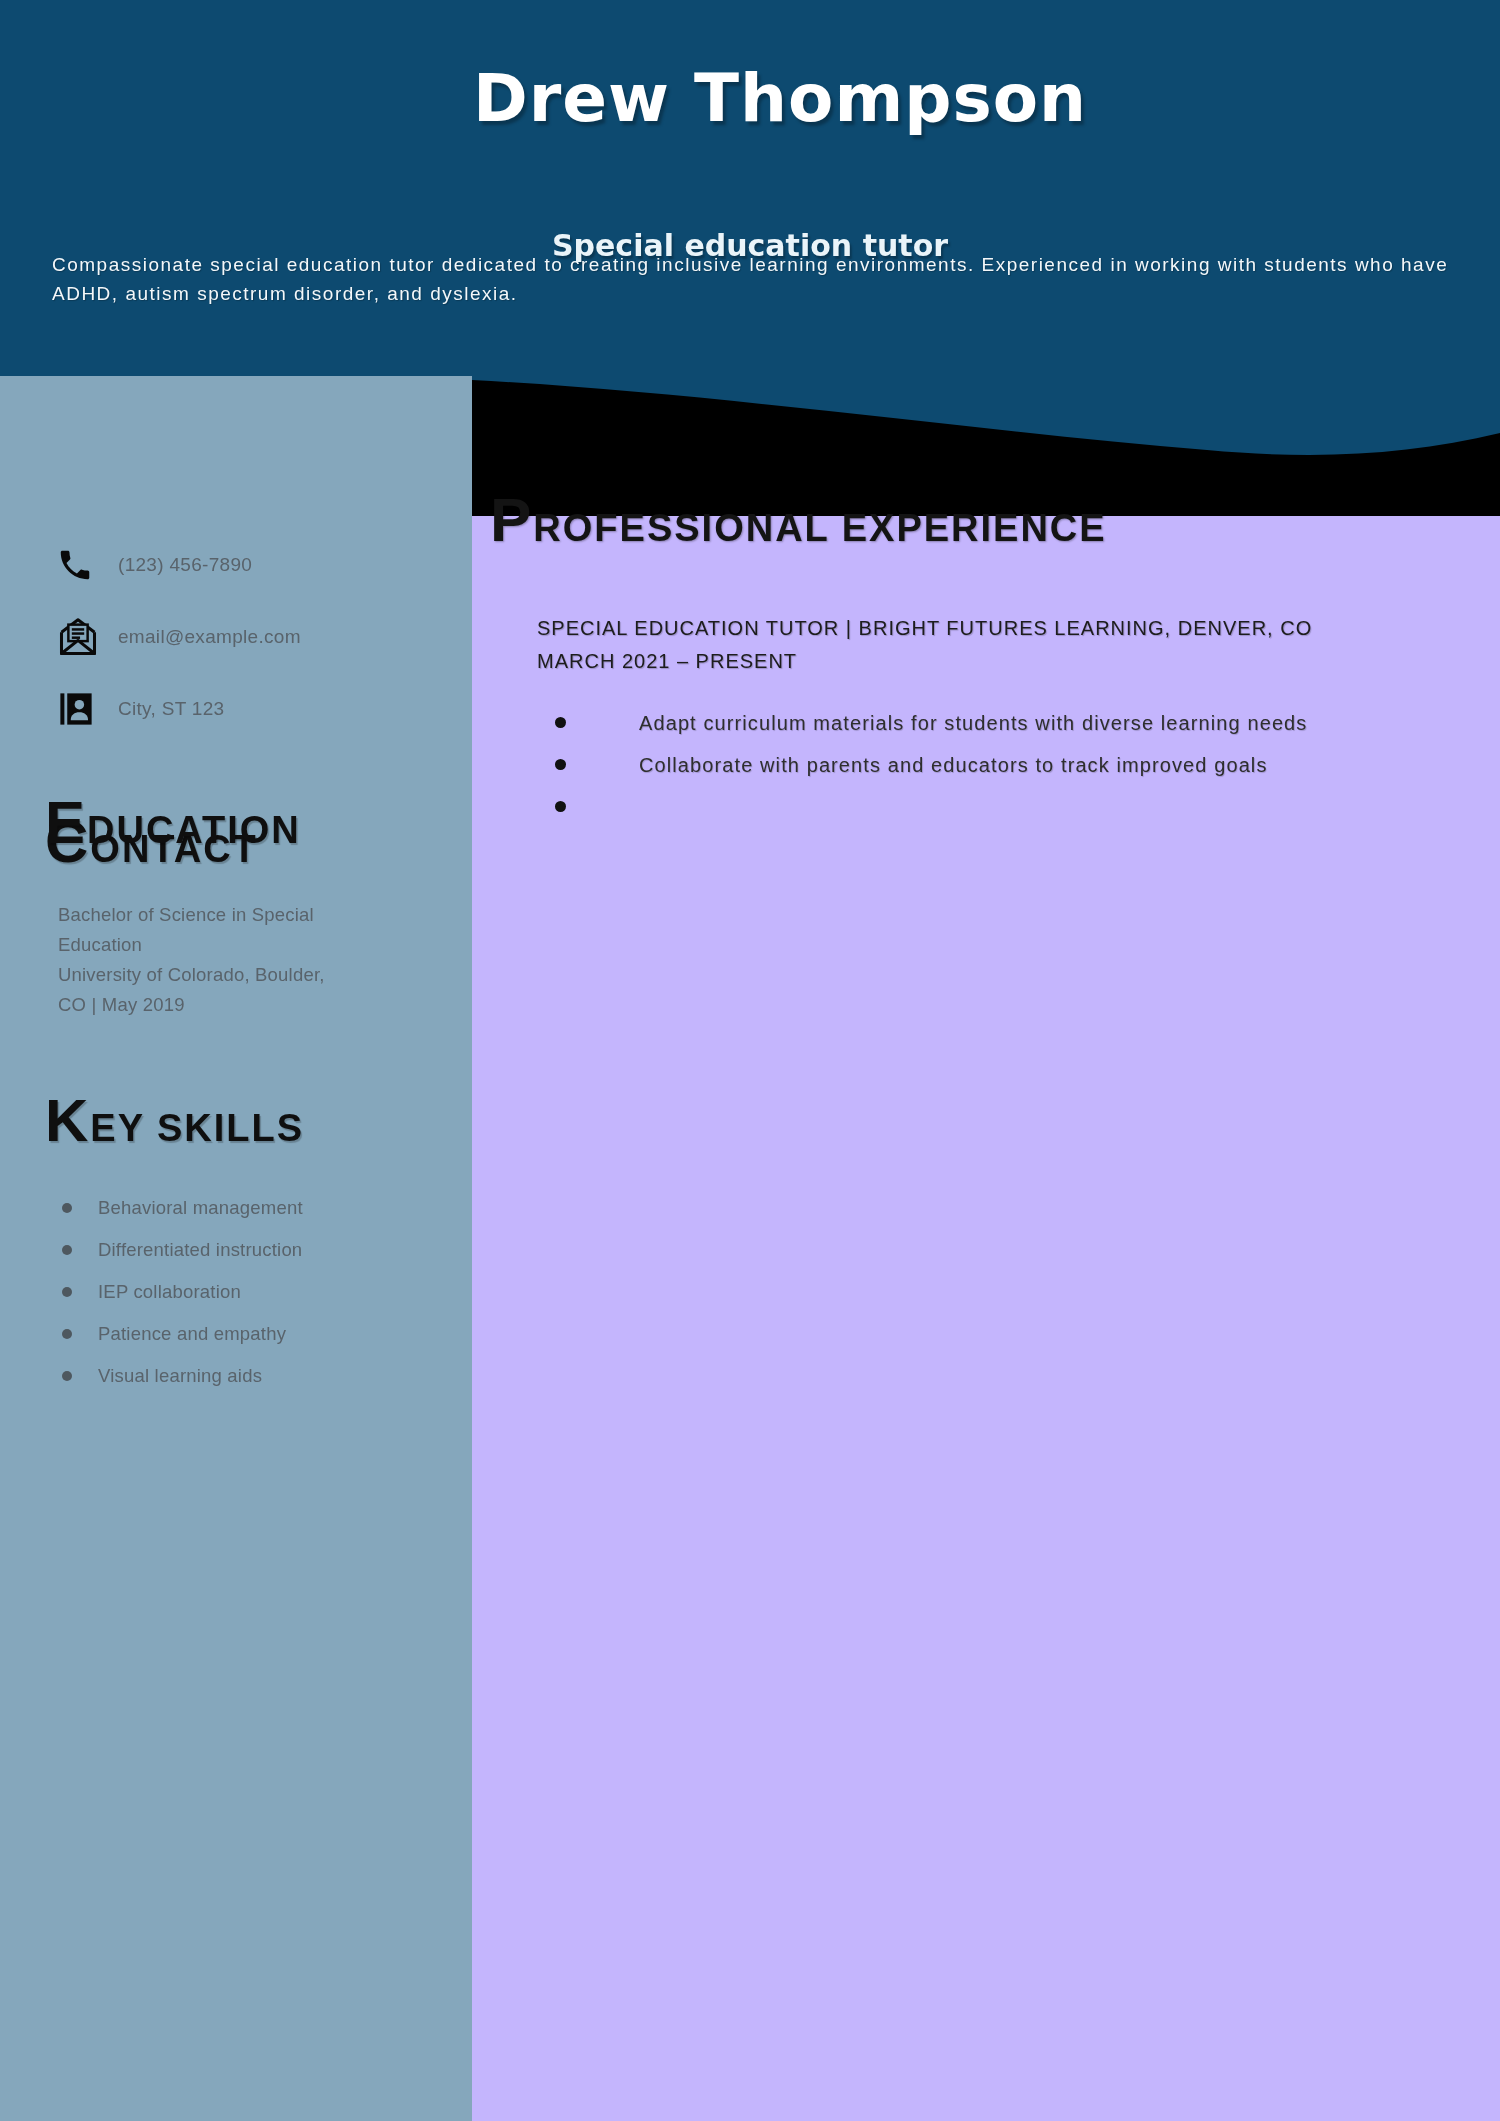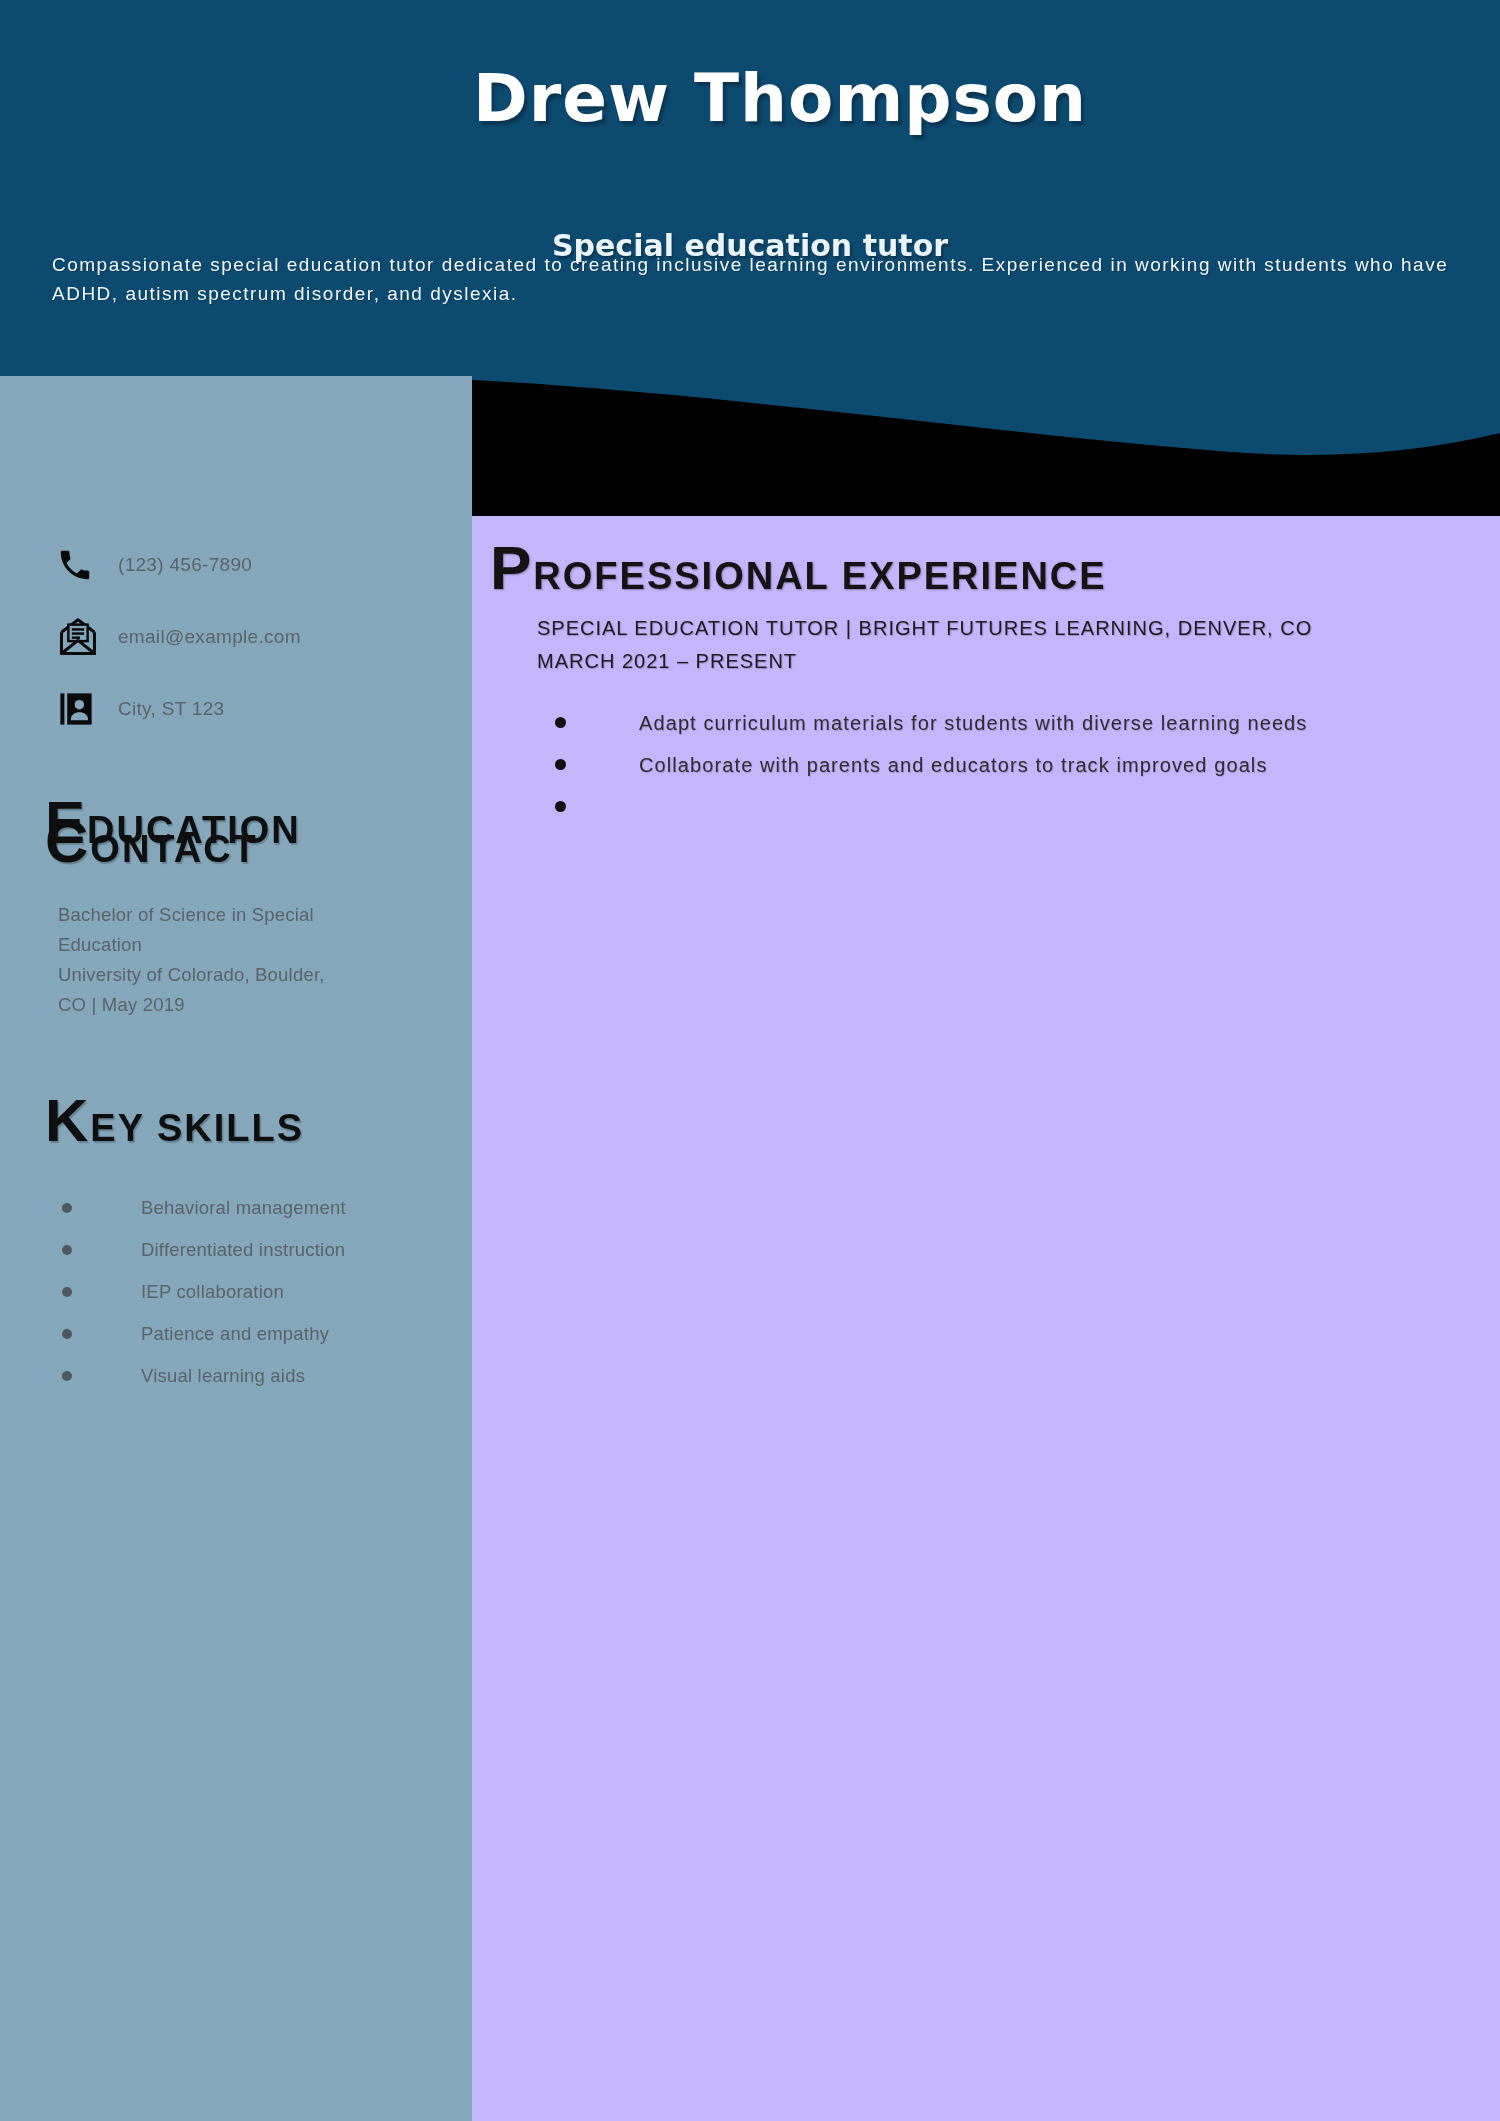--- a/index.html
+++ b/index.html
@@ -45,27 +45,27 @@
   .contact-list{position:absolute;left:56px;top:166px;}
   .contact-row{display:flex;align-items:center;height:46px;margin-bottom:26px;}
   .contact-icon{width:46px;flex:none;display:flex;align-items:center;justify-content:flex-start;}
   .contact-label{font-size:19px;letter-spacing:.3px;color:var(--sidebar-text);margin-left:16px;text-align:right;}
 
   .education-text{position:absolute;left:58px;top:524px;width:292px;font-size:18.5px;line-height:30px;
         letter-spacing:.2px;color:var(--sidebar-text);}
 
   .skills-list{position:absolute;left:62px;top:822px;list-style:none;margin:0;padding:0;}
   .skill-item{display:flex;align-items:flex-start;margin-bottom:22px;font-size:18.5px;line-height:20px;
-        letter-spacing:.2px;color:var(--sidebar-text);gap:43px;}
+        letter-spacing:.2px;color:var(--sidebar-text);}
   .skill-dot{width:10px;height:10px;border-radius:50%;background:#4E585F;margin:5px 26px 0 0;flex:none;}
 
   
   .main{position:absolute;left:472px;top:516px;width:1028px;height:1605px;background:#c4b5fd;z-index:2;}
   .main-heading{position:absolute;left:490px;top:489px;line-height:1;font-weight:bold;color:#141414;
-        letter-spacing:2px;white-space:nowrap;z-index:4;text-shadow:1px 1px 2px rgba(0,0,0,.3);margin-top:48px;}
+        letter-spacing:2px;white-space:nowrap;z-index:4;text-shadow:1px 1px 2px rgba(0,0,0,.3);}
   .main-heading .initial{font-size:62px;}
   .main-heading .rest{font-size:38px;}
 
   .jobs{padding:96px 30px 0 65px;}
   .job-title,.job-dates{font-size:20px;line-height:33px;letter-spacing:1px;color:#1D1D1D;
         white-space:nowrap;text-shadow:1px 1px 1px rgba(0,0,0,.22);}
   .job-bullets{list-style:none;margin:32px 0 0 18px;padding:0;}
   .job-bullets li{display:flex;align-items:flex-start;margin-bottom:16px;font-size:20px;line-height:26px;
         letter-spacing:1.1px;color:var(--main-text);white-space:nowrap;text-shadow:.8px .8px .8px rgba(0,0,0,.18);gap:46px;}
   .bullet-dot{width:11px;height:11px;border-radius:50%;background:#111;margin:7px 27px 0 0;flex:none;}

